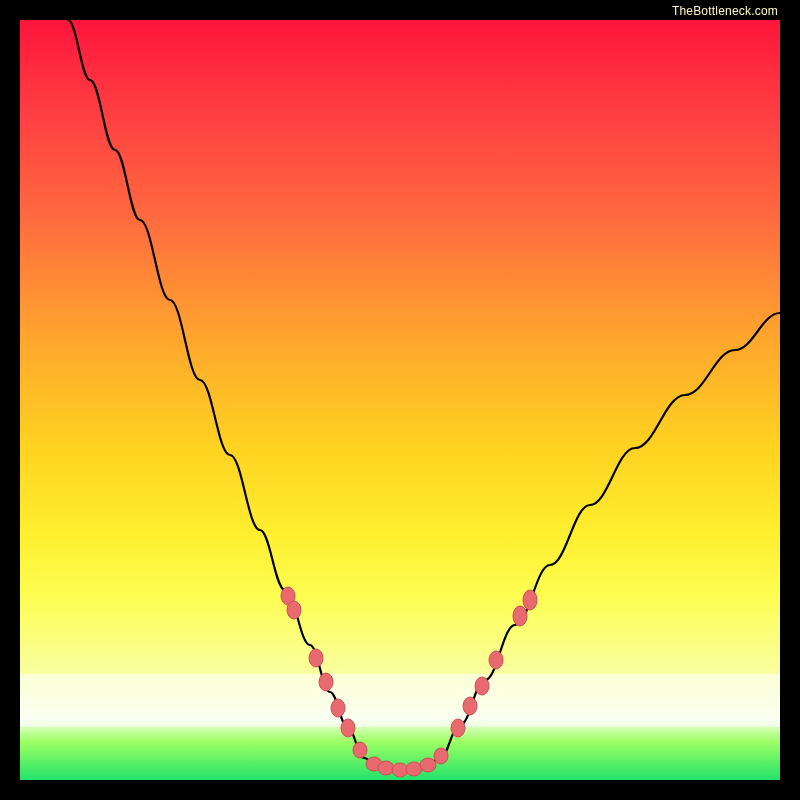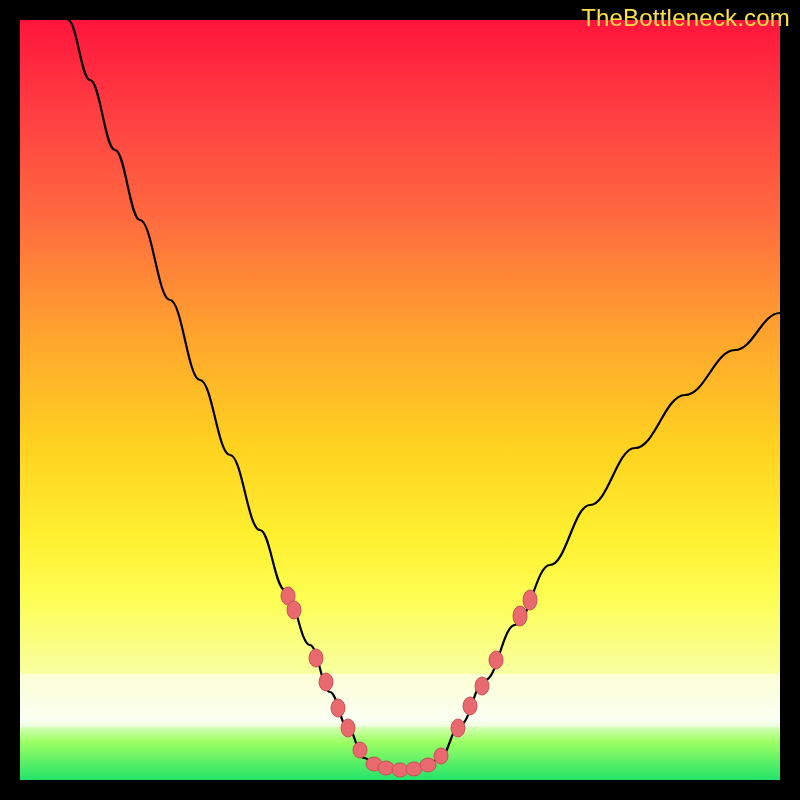--- a/index.html
+++ b/index.html
@@ -48,23 +48,23 @@
   }
   .whiteband {
     position: absolute;
     left: 0;
     width: 100%;
     background: rgba(255,255,255,0.55);
   }
   .wm {
     position: absolute;
     top: 4px;
-    right: 10px;
-    color: #fde047;
-    font-size: 24px;
+    right: 22px;
+    color: #fef9c3;
+    font-size: 12px;
     font-weight: 500;
     letter-spacing: 0.2px;
     user-select: none;
   }
   svg.curve {
     position: absolute;
     left: 0; top: 0;
     width: 100%;
     height: 100%;
     overflow: visible;

